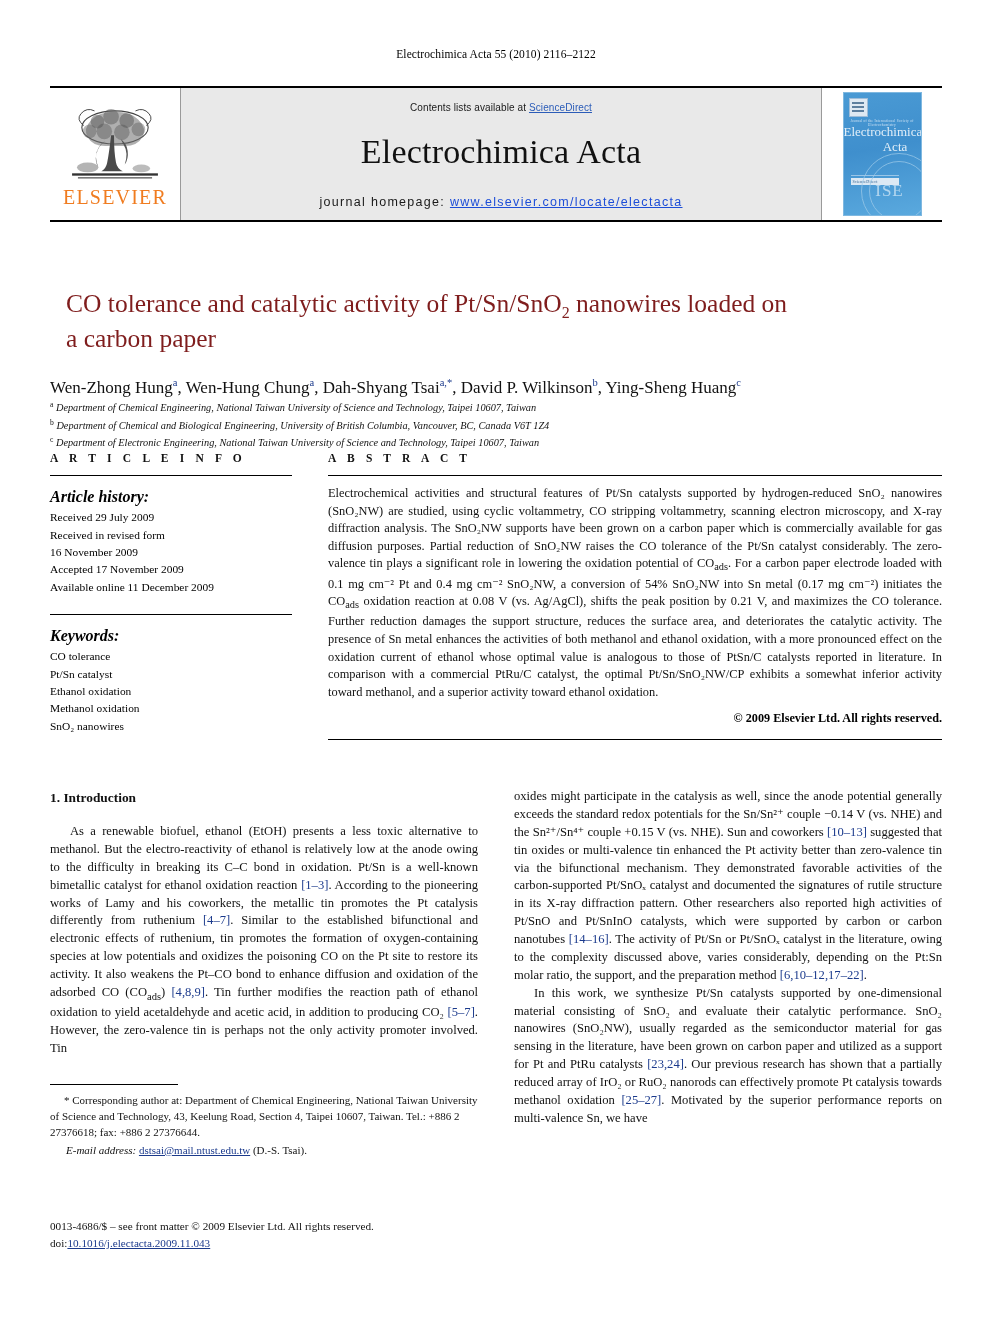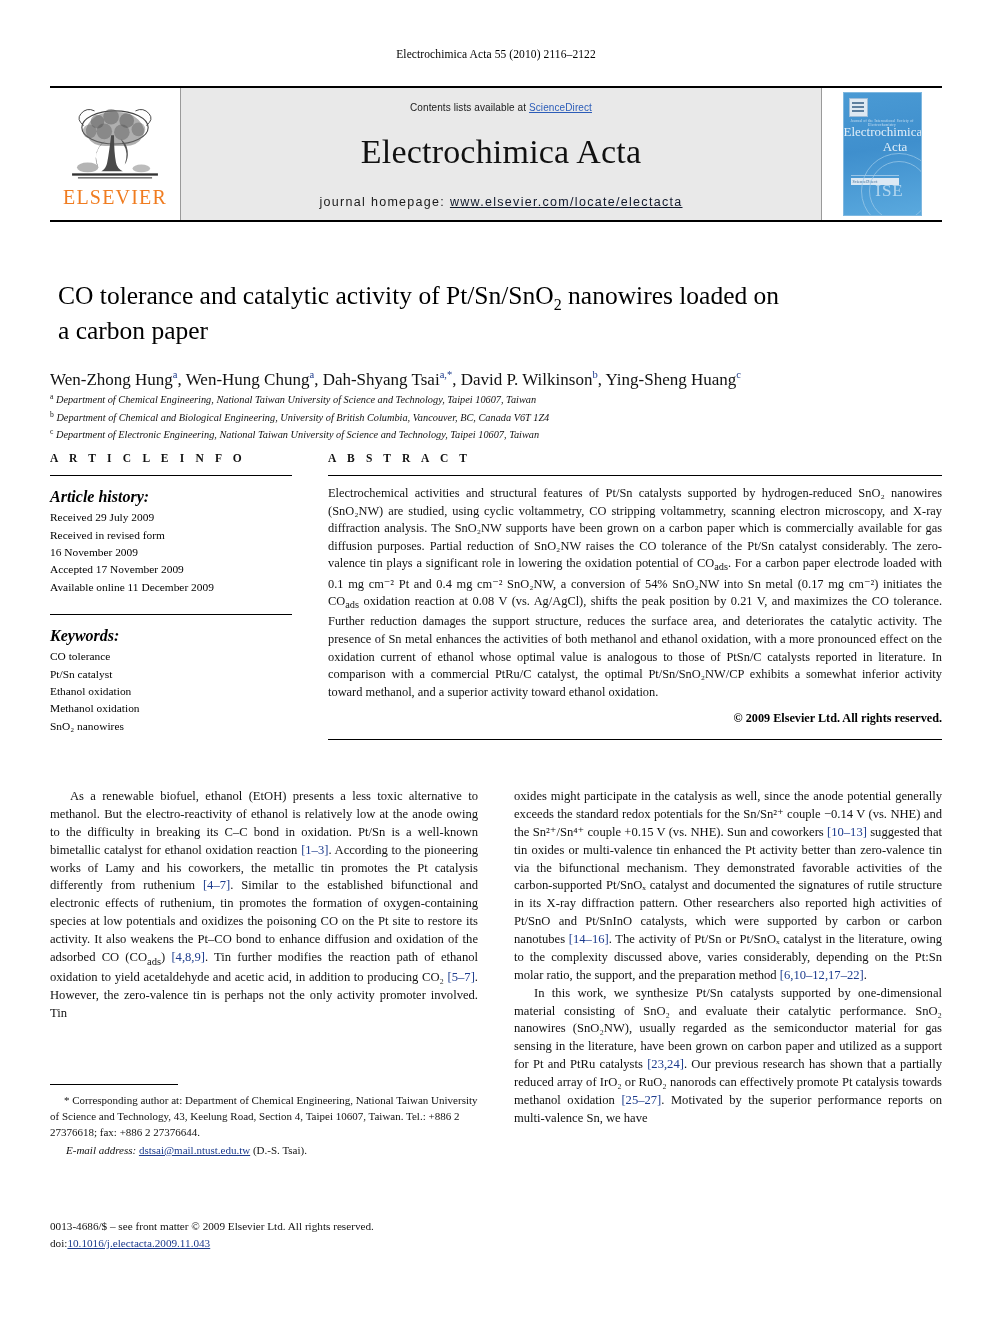--- a/index.html
+++ b/index.html
@@ -98,21 +98,21 @@
     color: #111;
   }
   .homepage-line {
     font-family: "Liberation Sans", sans-serif;
     font-size: 12.5px;
     margin-top: 24px;
     letter-spacing: 1.3px;
     color: #1a1a1a;
   }
   .homepage-line .hp-url {
-    color: #0f172a;
+    color: #1d4ed8;
     letter-spacing: 1.3px;
   }
   .masthead-cover {
     width: 120px;
     flex: 0 0 120px;
     display: flex;
     align-items: center;
     justify-content: center;
   }
   .cover-thumb {
@@ -219,22 +219,22 @@
     position: absolute;
     top: 272px;
     left: 50px;
     width: 892px;
   }
   .article-title {
     font-family: "Liberation Serif", serif;
     font-size: 25.5px;
     line-height: 1.24;
     font-weight: normal;
-    margin: 8px;
-    color: #000000;
+    margin: 16px;
+    color: #7f1d1d;
   }
   .authors {
     font-family: "Liberation Serif", serif;
     font-size: 17px;
     margin-top: 22px;
     color: #111;
     line-height: 1.3;
   }
   .authors sup {
     font-size: 10.5px;
@@ -487,20 +487,21 @@
       <div class="rule-top">
         <div class="abstract-text">Electrochemical activities and structural features of Pt/Sn catalysts supported by hydrogen-reduced SnO₂ nanowires (SnO₂NW) are studied, using cyclic voltammetry, CO stripping voltammetry, scanning electron microscopy, and X-ray diffraction analysis. The SnO₂NW supports have been grown on a carbon paper which is commercially available for gas diffusion purposes. Partial reduction of SnO₂NW raises the CO tolerance of the Pt/Sn catalyst considerably. The zero-valence tin plays a significant role in lowering the oxidation potential of CO<sub>ads</sub>. For a carbon paper electrode loaded with 0.1 mg cm⁻² Pt and 0.4 mg cm⁻² SnO₂NW, a conversion of 54% SnO₂NW into Sn metal (0.17 mg cm⁻²) initiates the CO<sub>ads</sub> oxidation reaction at 0.08 V (vs. Ag/AgCl), shifts the peak position by 0.21 V, and maximizes the CO tolerance. Further reduction damages the support structure, reduces the surface area, and deteriorates the catalytic activity. The presence of Sn metal enhances the activities of both methanol and ethanol oxidation, with a more pronounced effect on the oxidation current of ethanol whose optimal value is analogous to those of PtSn/C catalysts reported in literature. In comparison with a commercial PtRu/C catalyst, the optimal Pt/Sn/SnO₂NW/CP exhibits a somewhat inferior activity toward methanol, and a superior activity toward ethanol oxidation.</div>
         <div class="copyright-line">© 2009 Elsevier Ltd. All rights reserved.</div>
       </div>
       <div class="abs-rule-bottom"></div>
     </div>
   </div>
 
   <div class="body-cols">
     <div class="bcol">
+      <div class="body-h1">1.  Introduction</div>
       <p class="bpara">As a renewable biofuel, ethanol (EtOH) presents a less toxic alternative to methanol. But the electro-reactivity of ethanol is relatively low at the anode owing to the difficulty in breaking its C–C bond in oxidation. Pt/Sn is a well-known bimetallic catalyst for ethanol oxidation reaction <span class="ref">[1–3]</span>. According to the pioneering works of Lamy and his coworkers, the metallic tin promotes the Pt catalysis differently from ruthenium <span class="ref">[4–7]</span>. Similar to the established bifunctional and electronic effects of ruthenium, tin promotes the formation of oxygen-containing species at low potentials and oxidizes the poisoning CO on the Pt site to restore its activity. It also weakens the Pt–CO bond to enhance diffusion and oxidation of the adsorbed CO (CO<sub>ads</sub>) <span class="ref">[4,8,9]</span>. Tin further modifies the reaction path of ethanol oxidation to yield acetaldehyde and acetic acid, in addition to producing CO₂ <span class="ref">[5–7]</span>. However, the zero-valence tin is perhaps not the only activity promoter involved. Tin</p>
     </div>
     <div class="bgap"></div>
     <div class="bcol">
       <p class="bpara" style="text-indent:0">oxides might participate in the catalysis as well, since the anode potential generally exceeds the standard redox potentials for the Sn/Sn²⁺ couple −0.14 V (vs. NHE) and the Sn²⁺/Sn⁴⁺ couple +0.15 V (vs. NHE). Sun and coworkers <span class="ref">[10–13]</span> suggested that tin oxides or multi-valence tin enhanced the Pt activity better than zero-valence tin via the bifunctional mechanism. They demonstrated favorable activities of the carbon-supported Pt/SnOₓ catalyst and documented the signatures of rutile structure in its X-ray diffraction pattern. Other researchers also reported high activities of Pt/SnO and Pt/SnInO catalysts, which were supported by carbon or carbon nanotubes <span class="ref">[14–16]</span>. The activity of Pt/Sn or Pt/SnOₓ catalyst in the literature, owing to the complexity discussed above, varies considerably, depending on the Pt:Sn molar ratio, the support, and the preparation method <span class="ref">[6,10–12,17–22]</span>.</p>
       <p class="bpara">In this work, we synthesize Pt/Sn catalysts supported by one-dimensional material consisting of SnO₂ and evaluate their catalytic performance. SnO₂ nanowires (SnO₂NW), usually regarded as the semiconductor material for gas sensing in the literature, have been grown on carbon paper and utilized as a support for Pt and PtRu catalysts <span class="ref">[23,24]</span>. Our previous research has shown that a partially reduced array of IrO₂ or RuO₂ nanorods can effectively promote Pt catalysis towards methanol oxidation <span class="ref">[25–27]</span>. Motivated by the superior performance reports on multi-valence Sn, we have</p>
     </div>
   </div>
 
   <div class="footnote">

